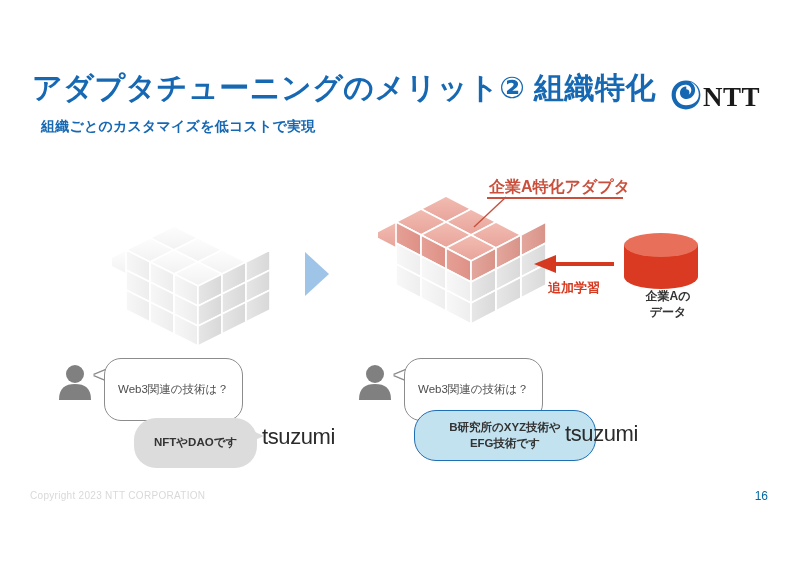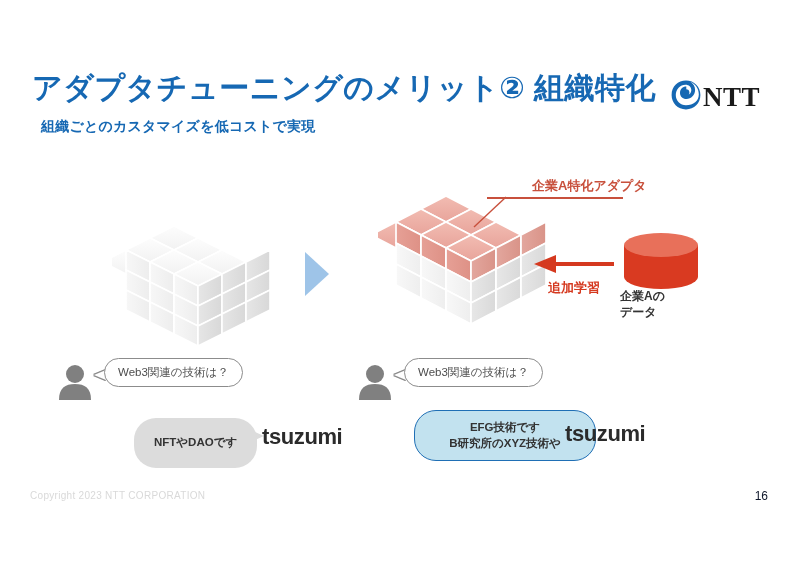--- a/index.html
+++ b/index.html
@@ -71,43 +71,42 @@
     border-top: 22px solid transparent;
     border-bottom: 22px solid transparent;
     border-left: 24px solid #9EC4E8;
   }
 
   
   .adapter-label {
     position: absolute;
     left: 489px;
     top: 177px;
-    font-size: 13px;
+    font-size: 16px;
     font-weight: bold;
     color: #C8503C;
     white-space: nowrap;
-    margin-left: 43px;
   }
   .adapter-underline {
     position: absolute;
     left: 487px;
     top: 197px;
     width: 136px;
     height: 1.5px;
     background: #C8503C;
   }
 
   
   .cylinder { position: absolute; left: 622px; top: 233px; }
   .cyl-label {
     position: absolute;
     left: 620px;
     top: 288px;
     width: 96px;
-    text-align: left;
+    text-align: center;
     font-size: 12px;
     font-weight: bold;
     color: #333333;
     line-height: 1.35;
   }
 
   
   .train-arrow { position: absolute; left: 534px; top: 255px; }
   .train-label {
     position: absolute;
@@ -126,21 +125,21 @@
 
   .person { position: absolute; left: 0; top: 6px; }
 
   .q-bubble {
     position: absolute;
     left: 46px;
     top: 0px;
     background: #ffffff;
     border: 1px solid #8c8c8c;
     border-radius: 17px;
-    padding: 6px 13px;
+    padding: 23px 13px;
     font-size: 11.5px;
     color: #4d4d4d;
     white-space: nowrap;
   }
   .q-tail {
     position: absolute;
     left: 36px;
     top: 12px;
     width: 0; height: 0;
     border-top: 5px solid transparent;
@@ -198,21 +197,21 @@
     top: 64px;
     width: 0; height: 0;
     border-top: 10px solid transparent;
     border-bottom: 10px solid transparent;
     border-left: 21px solid #1F6FB5;
   }
 
   .tsuzumi {
     position: absolute;
     font-size: 22px;
-    font-weight: bold;
+    font-weight: normal;
     color: #2b2b2b;
     letter-spacing: -0.4px;
     white-space: nowrap;
   }
   .tsuzumi-left  { left: 204px; top: 66px; }
   .tsuzumi-right { left: 207px; top: 63px; }
 
   
   .copyright {
     position: absolute;
@@ -220,21 +219,21 @@
     top: 490px;
     font-size: 10px;
     color: #D9D9D9;
     letter-spacing: 0.3px;
   }
   .pagenum {
     position: absolute;
     right: 32px;
     top: 489px;
     font-size: 12px;
-    color: #0f172a;
+    color: #0369a1;
   }
 </style>
 </head>
 <body>
 
 <div id="slide">
 
   <div class="title">アダプタチューニングのメリット② 組織特化</div>
   <div class="subtitle">組織ごとのカスタマイズを低コストで実現</div>
 
@@ -414,22 +413,22 @@
   <div class="conv conv-right">
     <svg class="person" width="34" height="36" viewBox="0 0 34 36">
       <circle cx="17" cy="10" r="9" fill="#808080"></circle>
       <path d="M1,36 C1,24 7,20 17,20 C27,20 33,24 33,36 Z" fill="#808080"></path>
     </svg>
     <div class="q-tail"></div>
     <div class="q-bubble">Web3関連の技術は？</div>
     <div class="a-tail-blue-border"></div>
     <div class="a-tail-blue"></div>
     <div class="a-bubble blue">
+      <div>B研究所のXYZ技術や</div>
       <div>EFG技術です</div>
-      <div>B研究所のXYZ技術や</div>
     </div>
     <div class="tsuzumi tsuzumi-right">tsuzumi</div>
   </div>
 
   <div class="copyright">Copyright 2023 NTT CORPORATION</div>
   <div class="pagenum">16</div>
 
 </div>
 
 </body></html>

